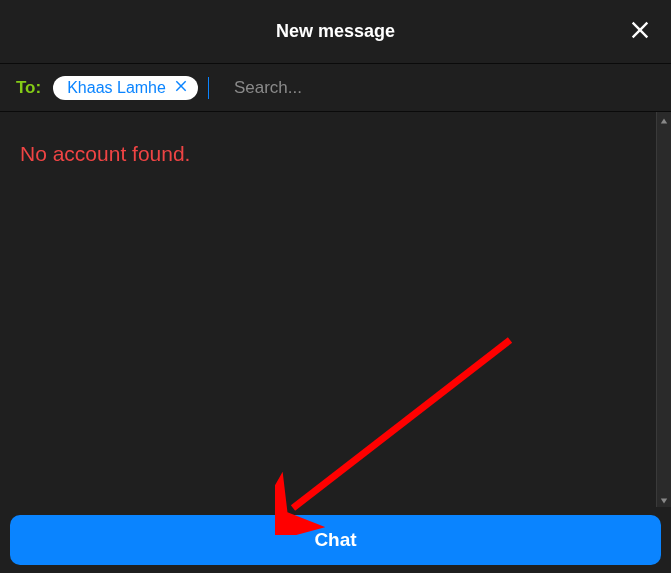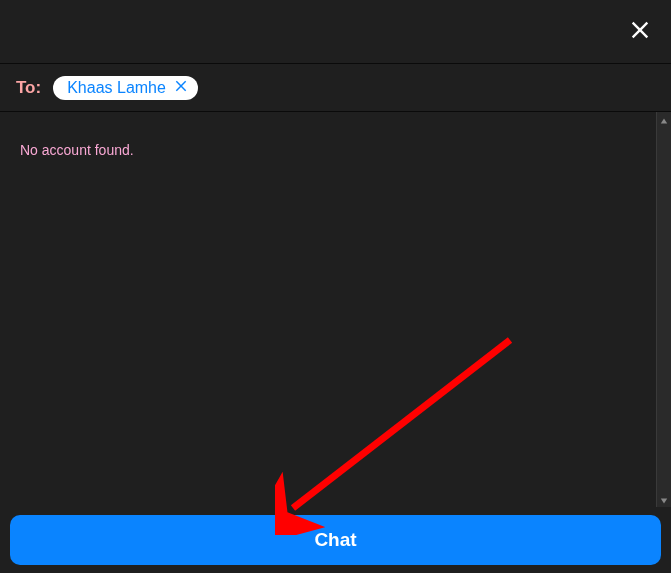--- a/index.html
+++ b/index.html
@@ -49,21 +49,21 @@
       height: 48px;
       display: flex;
       align-items: center;
       padding: 0 16px;
       border-bottom: 1px solid #0a0a0a;
       gap: 10px;
     }
     .to-label {
       font-size: 17px;
       font-weight: 700;
-      color: #fca5a5;
+      color: #84cc16;
       margin-right: 2px;
     }
     .chip {
       display: inline-flex;
       align-items: center;
       background: #ffffff;
       color: #0a84ff;
       border-radius: 18px;
       padding: 3px 10px 3px 14px;
       font-size: 16px;
@@ -111,22 +111,22 @@
       background: #0a84ff;
     }
     .content-area {
       position: relative;
       height: 395px;
       padding: 30px 20px;
       border-right: 1px solid #3a3a3a;
       margin-right: 14px;
     }
     .no-account {
-      color: #f9a8d4;
-      font-size: 14px;
+      color: #ef4444;
+      font-size: 21px;
     }
     .scrollbar-track {
       position: absolute;
       right: 0;
       top: 112px;
       width: 14px;
       height: 395px;
       background: #2a2a2a;
     }
     .scroll-arrow {
@@ -166,20 +166,21 @@
       left: 275px;
       top: 335px;
       pointer-events: none;
       z-index: 100;
     }
   </style>
 </head>
 <body>
 
 <div class="header">
+  <div class="header-title">New message</div>
   <div class="close-btn">
     <span>
       <svg viewBox="0 0 24 24" fill="none">
           <line x1="4" y1="4" x2="20" y2="20"></line>
           <line x1="20" y1="4" x2="4" y2="20"></line>
         </svg>
     </span>
   </div>
 </div>
 
@@ -189,20 +190,24 @@
     <span class="chip-name">Khaas Lamhe</span>
     <span class="chip-x">
       <span>
         <svg viewBox="0 0 24 24" fill="none">
             <line x1="4" y1="4" x2="20" y2="20"></line>
             <line x1="20" y1="4" x2="4" y2="20"></line>
           </svg>
       </span>
     </span>
   </div>
+  <div class="search-wrapper">
+    <div class="text-cursor"></div>
+    <input type="text" class="search-input" placeholder="Search..." style="">
+  </div>
 </div>
 
 <div class="content-area">
   <div class="no-account">No account found.</div>
 </div>
 
 <div class="scrollbar-track">
   <div class="scroll-arrow">
     <span>
       <svg viewBox="0 0 10 10">

